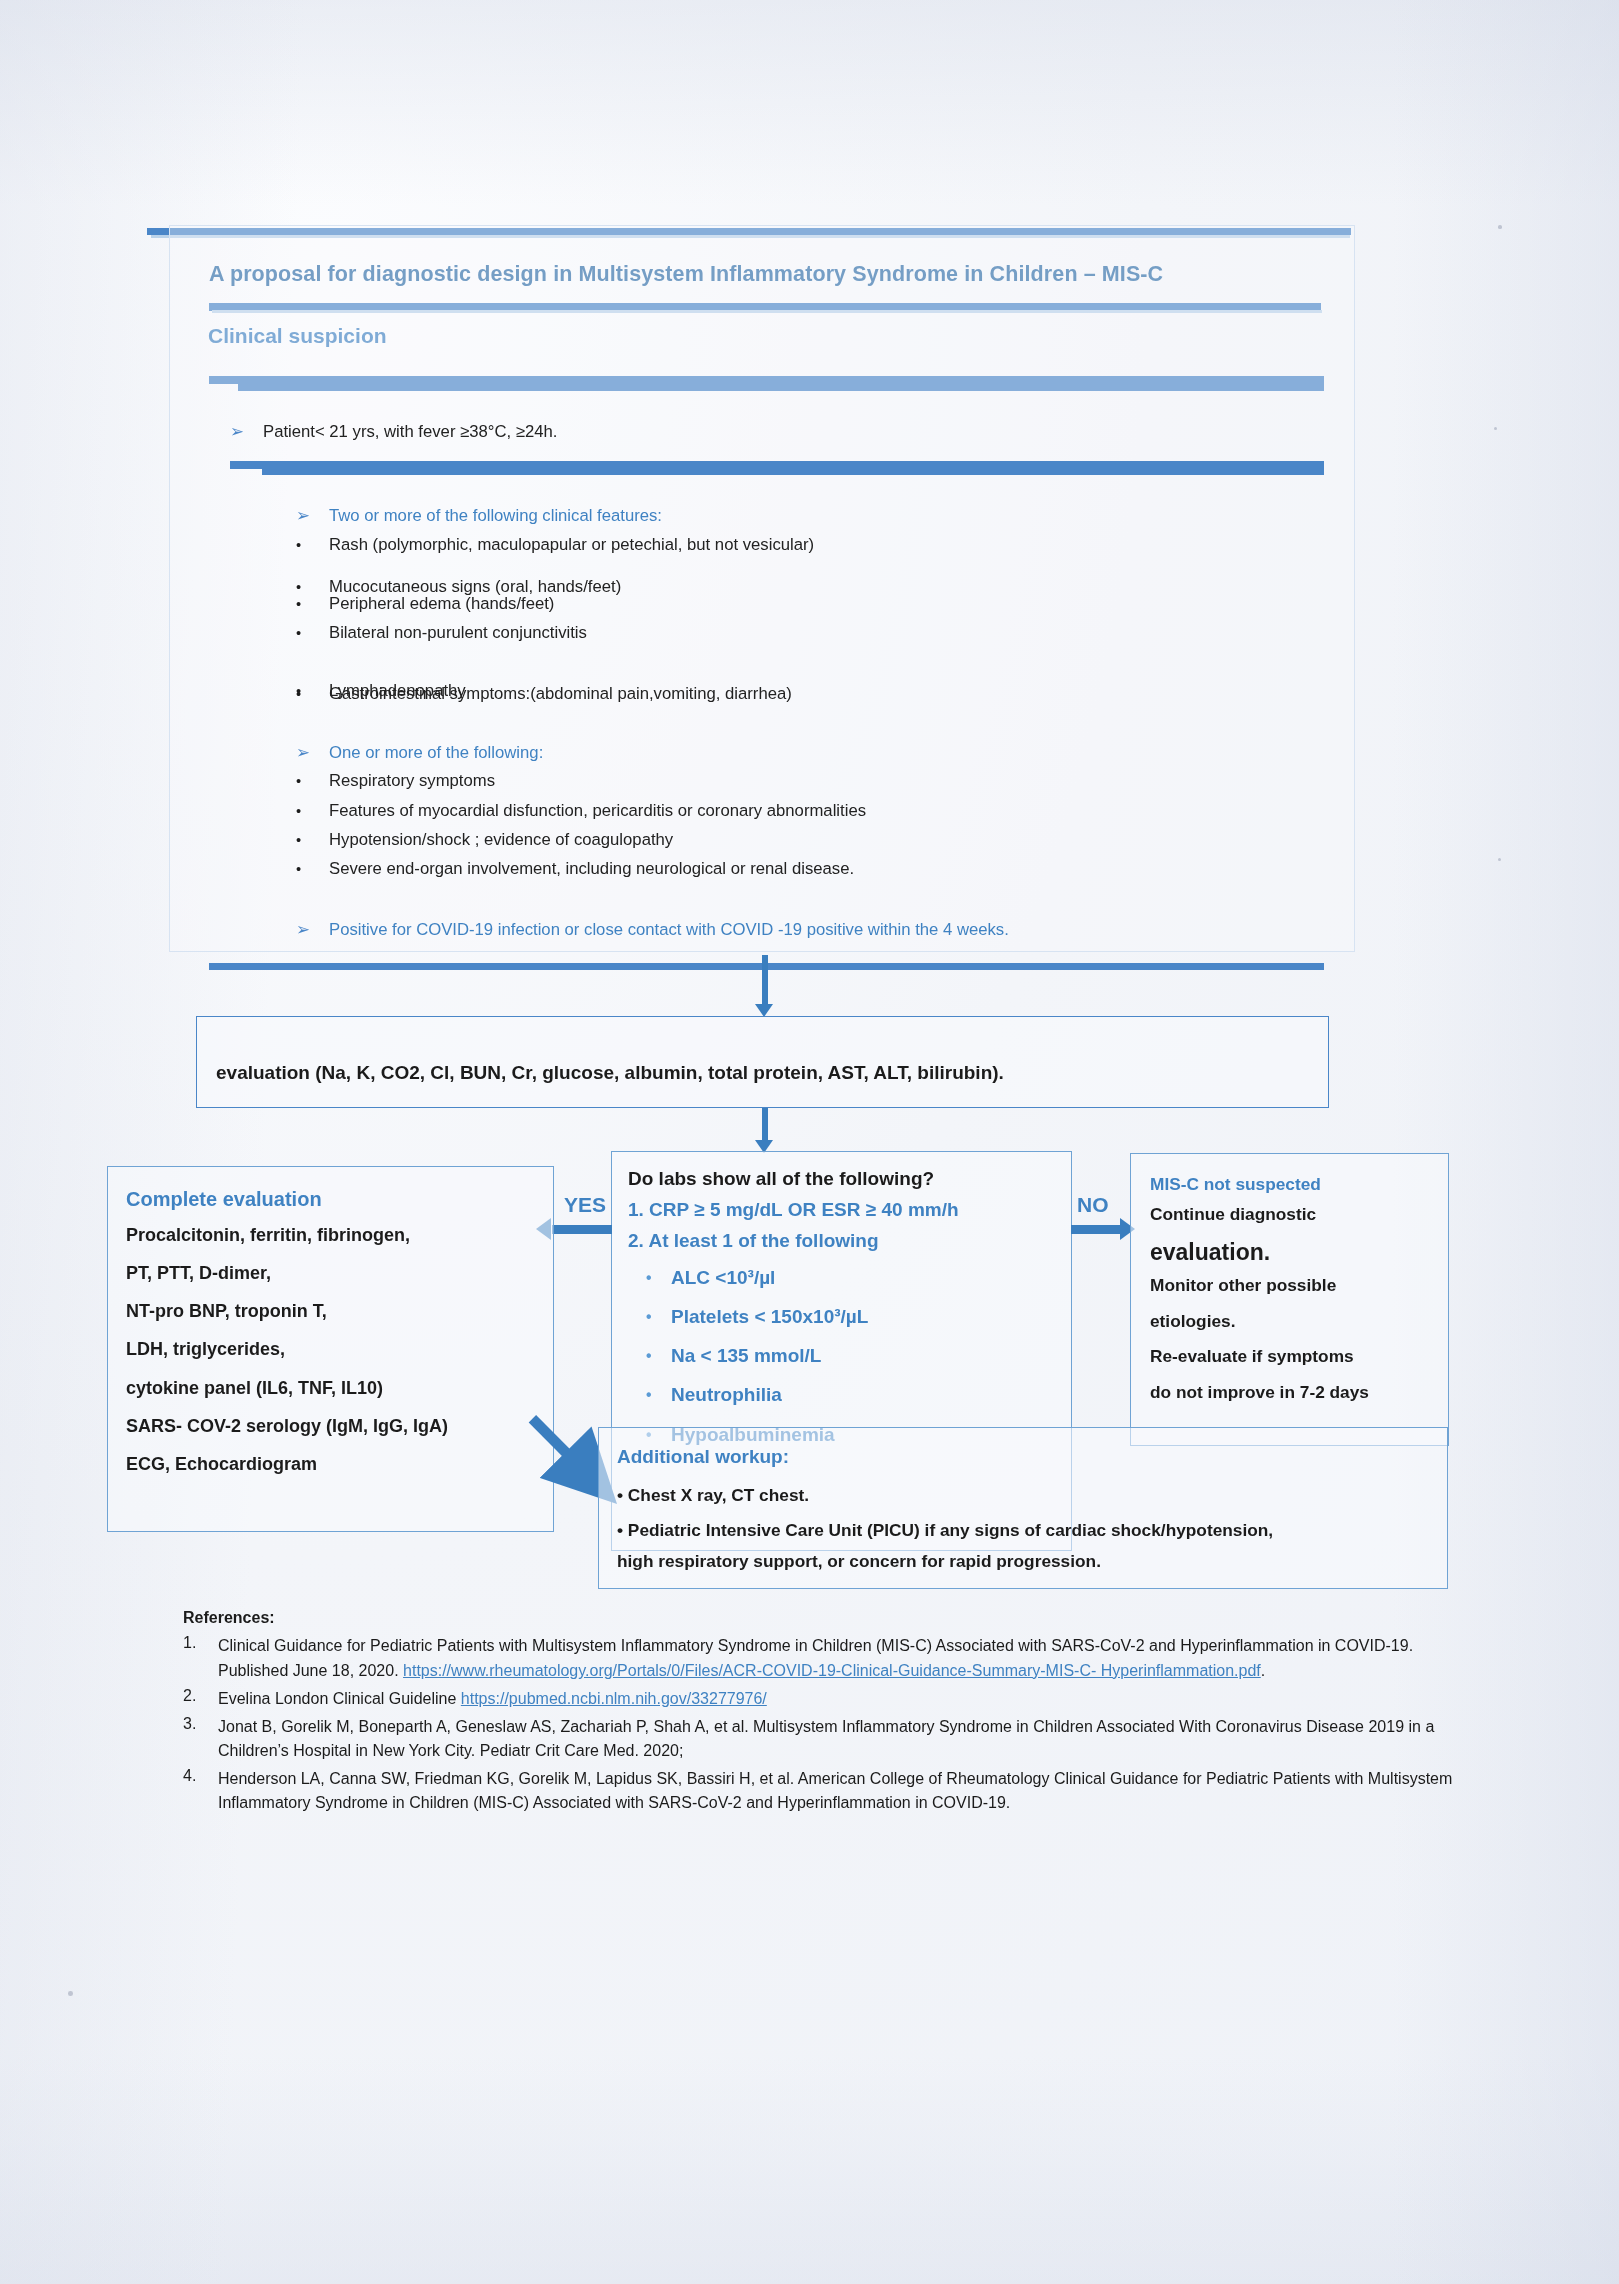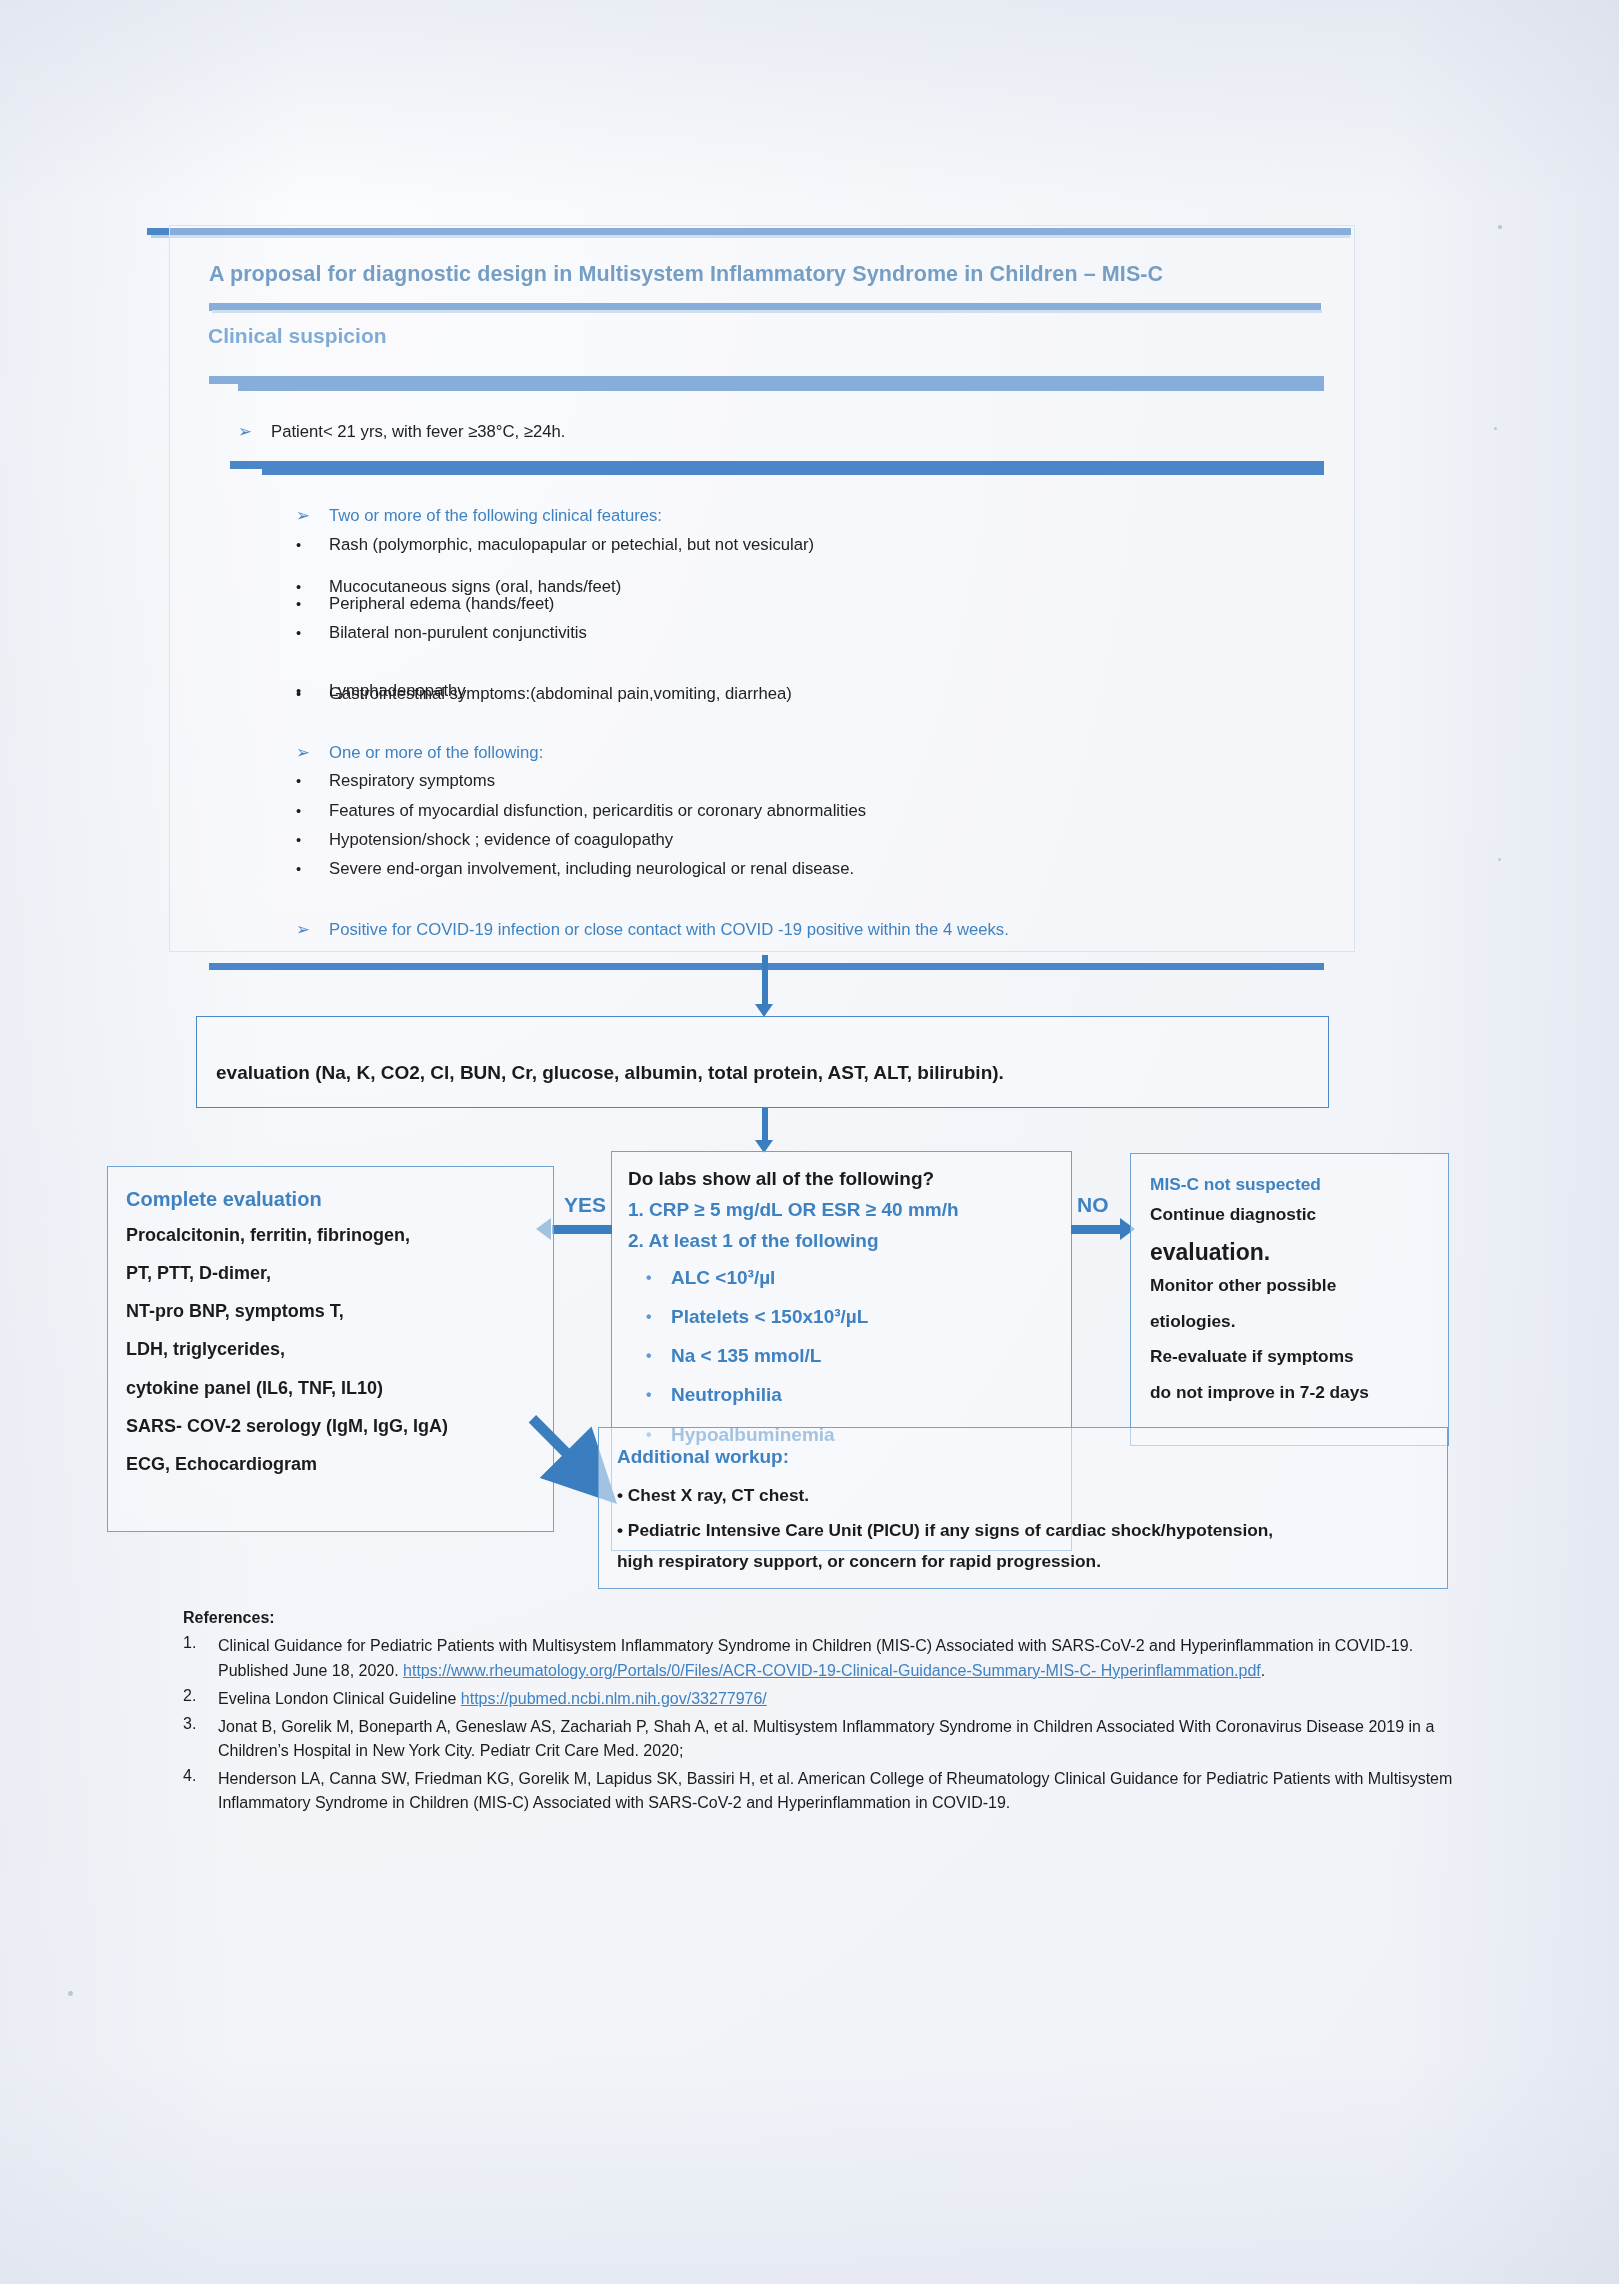--- a/index.html
+++ b/index.html
@@ -174,21 +174,21 @@
   <div class="hrule" style="left:209px;top:303px;width:1112px;height:7.9px;"></div>
   <div class="hrule pale" style="left:212px;top:310px;width:1110px;height:2.6px;"></div>
 
   <div class="section-label" style="left:208px;top:324px;font-size:21px;">Clinical suspicion</div>
 
   <div class="hrule" style="left:209px;top:376px;width:1115px;height:7.9px;"></div>
   <div class="hrule" style="left:238px;top:384px;width:1086px;height:7.3px;"></div>
 
   <div id="suspicion-frame"></div>
 
-  <div class="li" style="left:238px;top:421px;font-size:16.7px;">
+  <div class="li" style="left:230px;top:421px;font-size:16.7px;">
     <span class="marker">➢</span><span>Patient&lt; 21 yrs, with fever ≥38°C, ≥24h.</span>
   </div>
 
   <div class="hrule" style="left:230px;top:461px;width:1094px;height:7.9px;"></div>
   <div class="hrule" style="left:262px;top:468px;width:1062px;height:7.3px;"></div>
 
   <div class="li blue" style="left:296px;top:505px;font-size:16.7px;">
     <span class="marker">➢</span><span>Two or more of the following clinical features:</span>
   </div>
   <div class="li bullet" style="left:296px;top:535px;font-size:16.7px;">
@@ -267,21 +267,21 @@
   <div class="arrow-head-left" style="left:536px;top:1218px;"></div>
 
   <div class="yesno" style="left:1077px;top:1193px;">NO</div>
   <div class="arrow-h" style="left:1071px;top:1225px;width:50px;height:9px;"></div>
   <div class="arrow-head-right" style="left:1120px;top:1218px;"></div>
 
   <div class="box thin" style="left:107px;top:1166px;width:447px;height:366px;"></div>
   <div class="boxtext blue" style="left:126px;top:1188px;font-size:20px;white-space:nowrap;">Complete evaluation</div>
   <div class="boxtext" style="left:126px;top:1225px;font-size:18px;white-space:nowrap;">Procalcitonin, ferritin, fibrinogen,</div>
   <div class="boxtext" style="left:126px;top:1263px;font-size:18px;white-space:nowrap;">PT, PTT,  D-dimer,</div>
-  <div class="boxtext" style="left:126px;top:1301px;font-size:18px;white-space:nowrap;">NT-pro BNP, symptoms T,</div>
+  <div class="boxtext" style="left:126px;top:1301px;font-size:18px;white-space:nowrap;">NT-pro BNP, troponin T,</div>
   <div class="boxtext" style="left:126px;top:1339px;font-size:18px;white-space:nowrap;">LDH, triglycerides,</div>
   <div class="boxtext" style="left:126px;top:1378px;font-size:18px;white-space:nowrap;">cytokine panel (IL6, TNF, IL10)</div>
   <div class="boxtext" style="left:126px;top:1416px;font-size:18px;white-space:nowrap;">SARS- COV-2 serology (IgM, IgG, IgA)</div>
   <div class="boxtext" style="left:126px;top:1454px;font-size:18px;white-space:nowrap;">ECG, Echocardiogram</div>
 
   <div class="box thin" style="left:1130px;top:1153px;width:319px;height:293px;"></div>
   <div class="boxtext blue" style="left:1150px;top:1174px;font-size:17.3px;white-space:nowrap;">MIS-C not suspected</div>
   <div class="boxtext" style="left:1150px;top:1204px;font-size:17.3px;white-space:nowrap;">Continue diagnostic</div>
   <div class="boxtext" style="left:1150px;top:1239px;font-size:23px;white-space:nowrap;">evaluation.</div>
   <div class="boxtext" style="left:1150px;top:1275px;font-size:17.3px;white-space:nowrap;">Monitor other possible</div>

